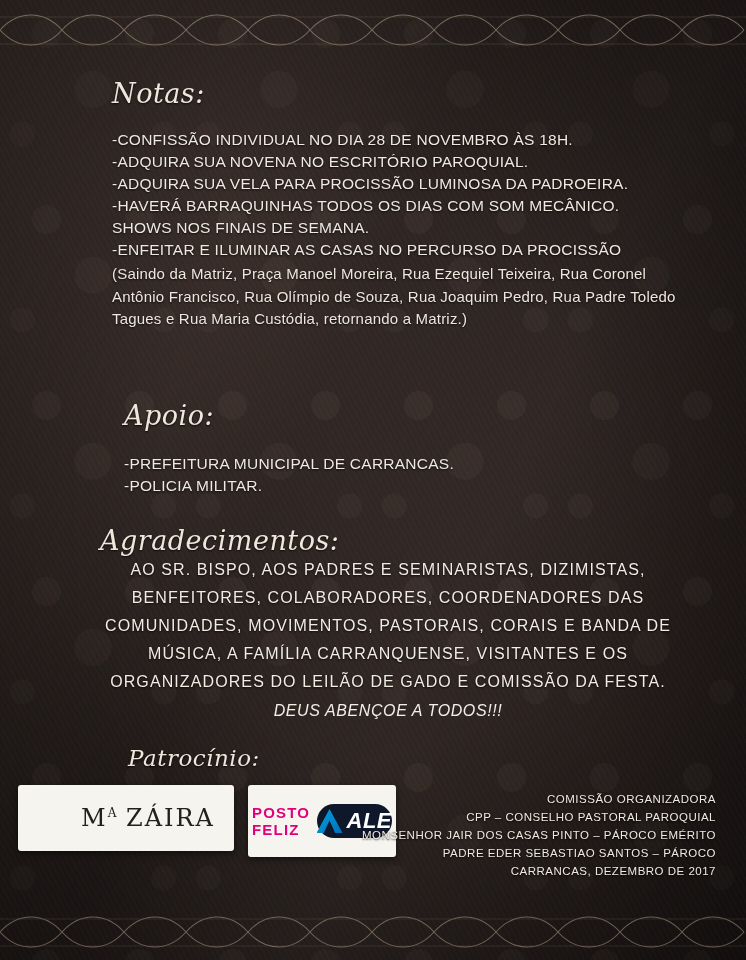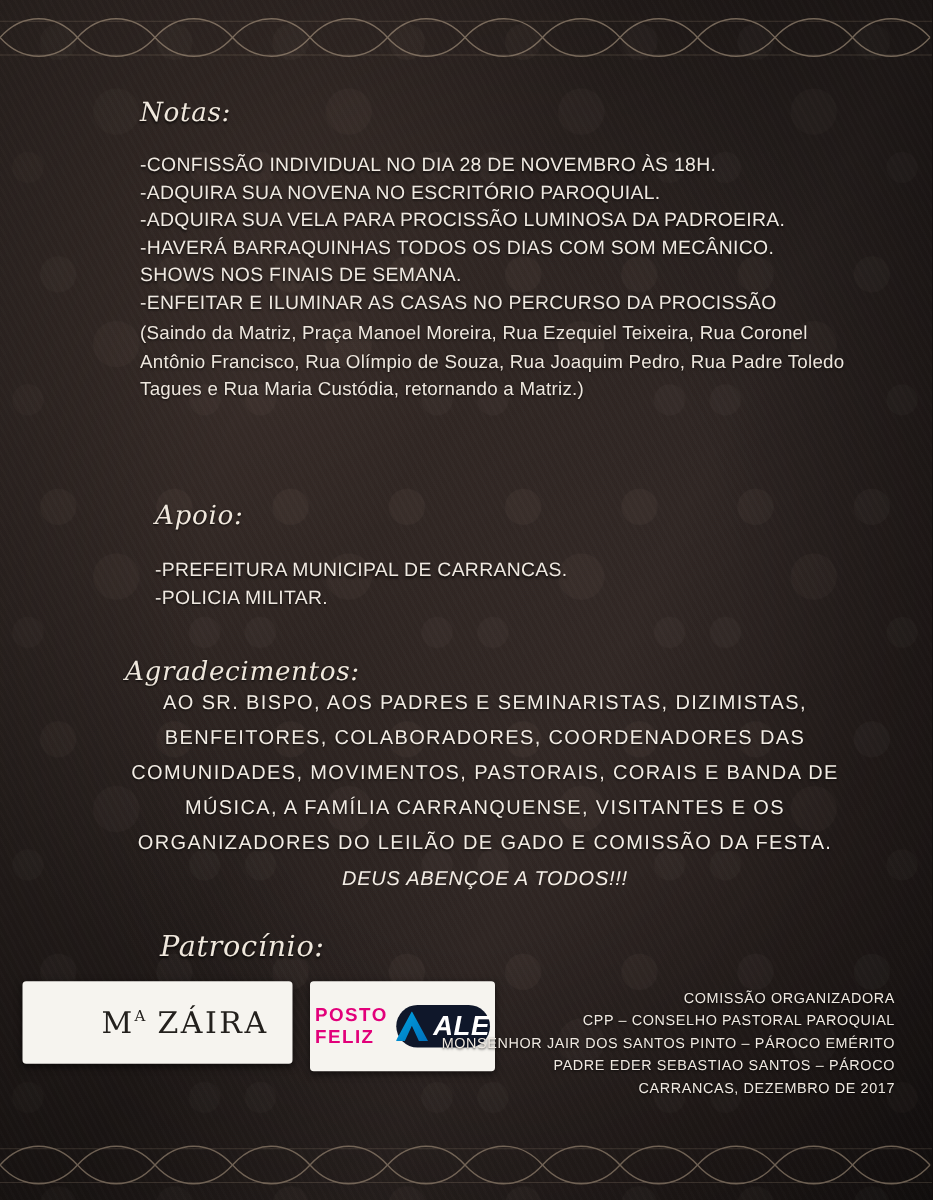--- a/index.html
+++ b/index.html
@@ -67,21 +67,21 @@
     position: absolute;
     left: 0; top: 0;
     width: 746px;
     z-index: 4;
     color: #f2ece4;
   }
 
   .script-head {
     font-family: "DejaVu Serif", serif;
     font-style: italic;
-    font-size: 21px;
+    font-size: 27px;
     color: #efe7dc;
     letter-spacing: 0.5px;
     text-shadow: 0 1px 2px rgba(0,0,0,0.8);
   }
 
   .body-line {
     font-family: "Liberation Sans", sans-serif;
     font-size: 15.5px;
     line-height: 22px;
     letter-spacing: 0.2px;
@@ -268,19 +268,19 @@
         <div class="ale-badge">
           <span class="ale-mark"></span>
           <span class="ale-word">ALE</span>
         </div>
       </div>
     </div>
 
     <div class="credits">
       <div>COMISSÃO ORGANIZADORA</div>
       <div>CPP – CONSELHO PASTORAL PAROQUIAL</div>
-      <div>MONSENHOR JAIR DOS SANTOS PINTO – PÁROCO EMÉRITO</div>
+      <div>MONSENHOR JAIR DOS CASAS PINTO – PÁROCO EMÉRITO</div>
       <div>PADRE EDER SEBASTIAO SANTOS – PÁROCO</div>
       <div>CARRANCAS, DEZEMBRO DE 2017</div>
     </div>
 
   </div>
 </div>
 
 </body></html>

